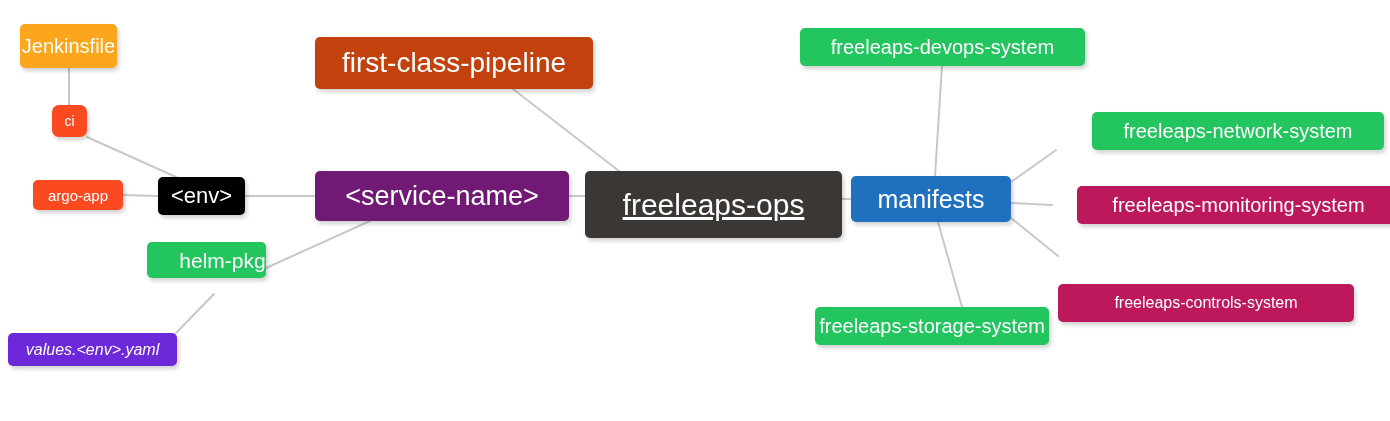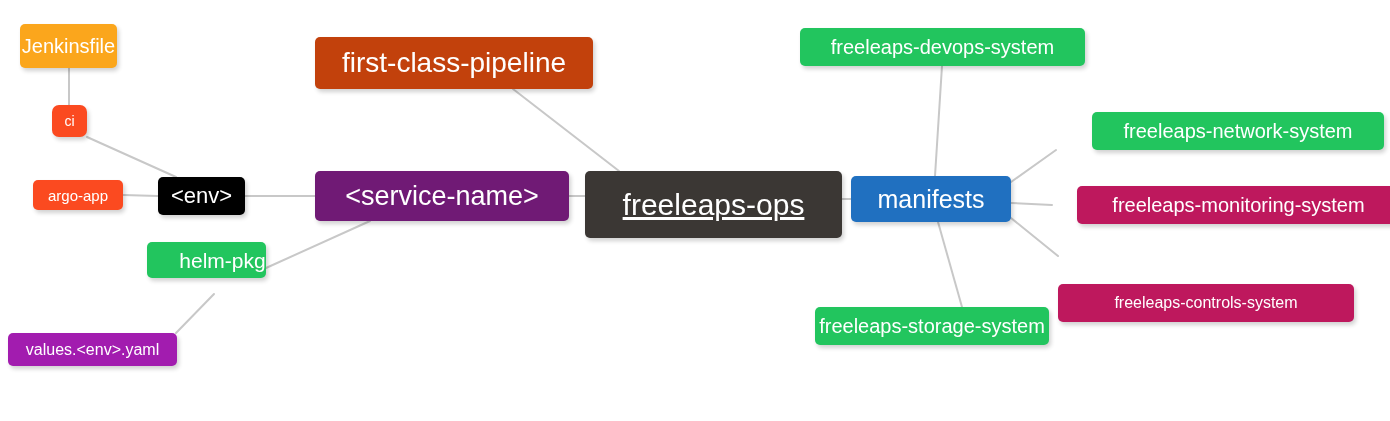--- a/index.html
+++ b/index.html
@@ -75,21 +75,21 @@
       </div>
       <div class="node" style="left: 33px; top: 180px; width: 90px; height: 30px; background: rgb(251, 74, 32); font-size: 15px;">
         <span class="node-label">argo-app</span>
       </div>
       <div class="node" style="left: 158px; top: 177px; width: 87px; height: 38px; background: #000000; font-size: 22px;">
         <span class="node-label">&lt;env&gt;</span>
       </div>
       <div class="node" style="left: 147px; top: 242px; width: 119px; height: 36px; background: rgb(34, 197, 94); font-size: 21px; padding-left: 32px;">
         <span class="node-label">helm-pkg</span>
       </div>
-      <div class="node" style="left: 8px; top: 333px; width: 169px; height: 33px; background: #a21caf; font-size: 16px;">
+      <div class="node" style="left: 8px; top: 333px; width: 169px; height: 33px; background: #6d28d9; font-size: 16px; font-style: italic;">
         <span class="node-label">values.&lt;env&gt;.yaml</span>
       </div>
       <div class="node" style="left: 315px; top: 37px; width: 278px; height: 52px; background: #c2410c; font-size: 28px;">
         <span class="node-label">first-class-pipeline</span>
       </div>
       <div class="node" style="left: 315px; top: 171px; width: 254px; height: 50px; background: #701a75; font-size: 27px;">
         <span class="node-label">&lt;service-name&gt;</span>
       </div>
       <div class="node" style="left: 585px; top: 171px; width: 257px; height: 67px; background: rgb(59, 55, 52); font-size: 30px; text-decoration: underline;">
         <span class="node-label">freeleaps-ops</span>

